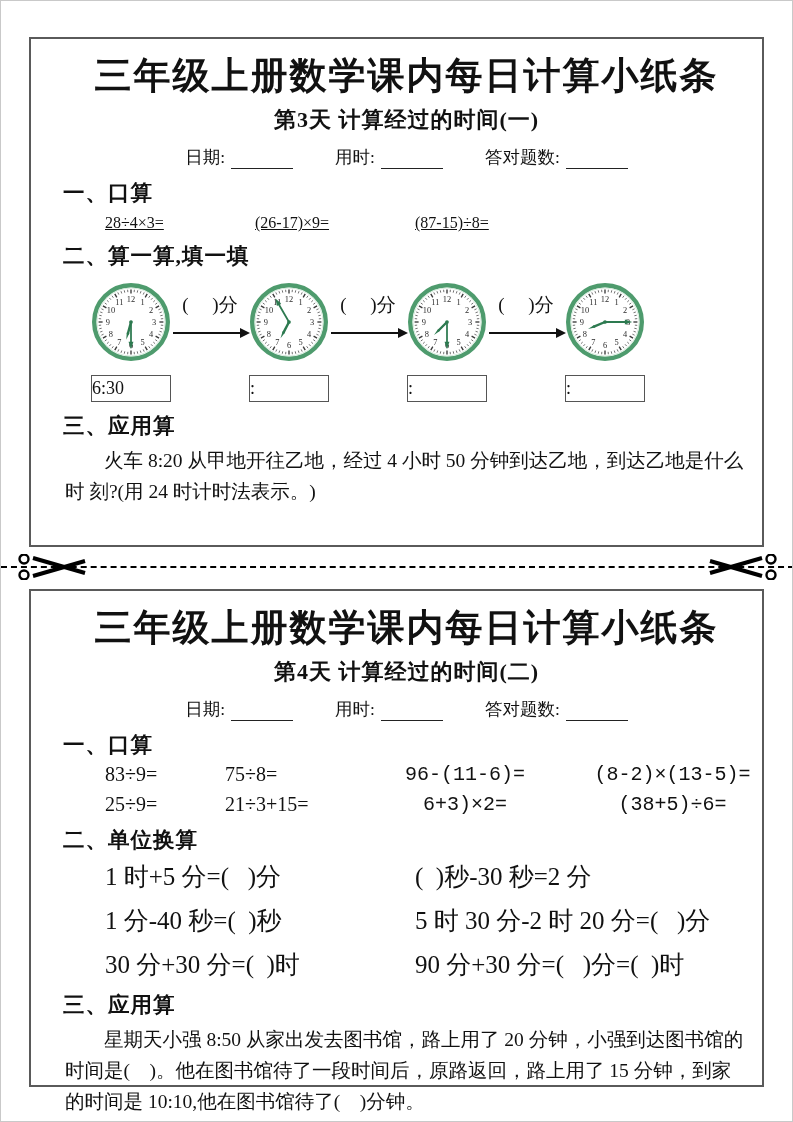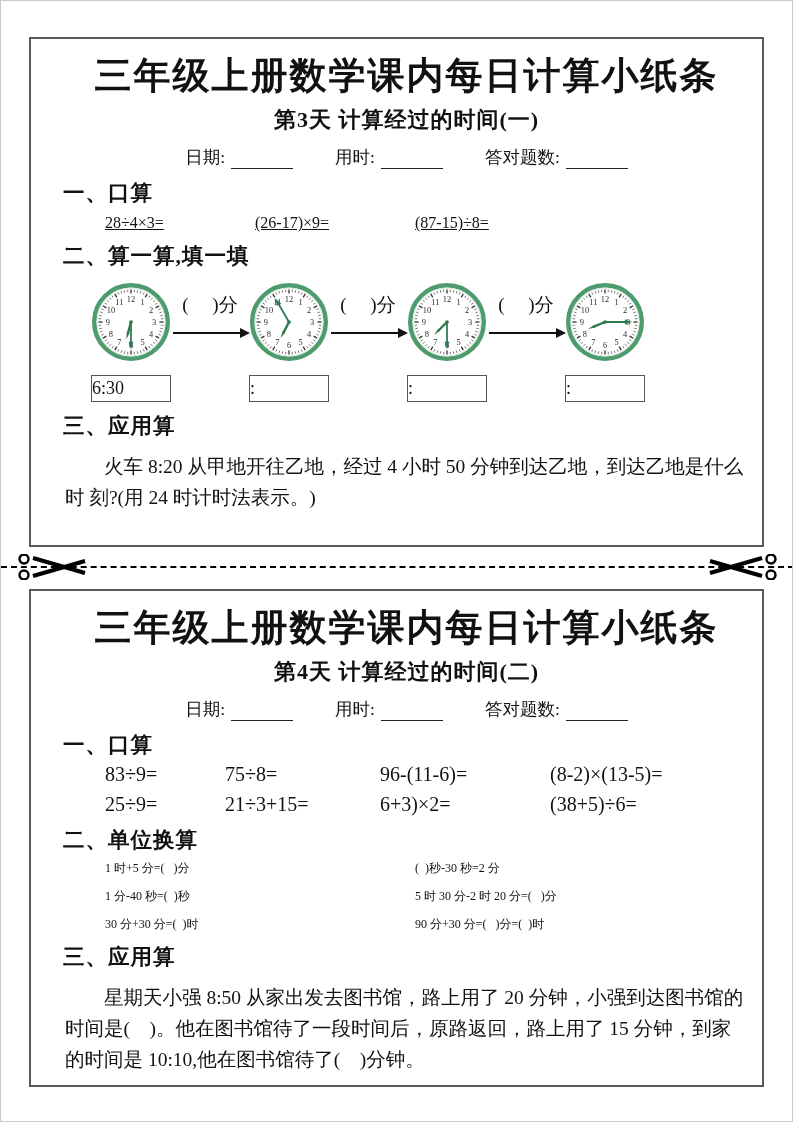--- a/index.html
+++ b/index.html
@@ -30,24 +30,24 @@
     margin-top:9px; width:80px; height:27px; border:1.5px solid #555;
     display:flex; align-items:center; justify-content:flex-start; font-size:18px;
   }
   .arrow-col { display:flex; flex-direction:column; align-items:center; margin-top:10px; width:78px; }
   .gap-label { font-size:19px; white-space:nowrap; }
   .arrow { width:74px; height:2px; background:#111; position:relative; margin-top:14px; }
   .arrow::after {
     content:''; position:absolute; right:-3px; top:-4.5px;
     border-left:10px solid #111; border-top:5px solid transparent; border-bottom:5px solid transparent;
   }
-  .word-para { margin:12px 14px 0 14px; font-size:19.5px; line-height:1.58; text-indent:2em; }
+  .word-para { margin:6px 14px 0 14px; font-size:19.5px; line-height:1.58; text-indent:2em; }
   .oral-grid-b { display:grid; grid-template-columns:120px 155px 170px 245px; padding-left:54px; margin-top:4px; font-size:20px; row-gap:7px; }
-  .oral-grid-b .c3, .oral-grid-b .c4 { text-align:left; }
-  .unit-grid { display:grid; grid-template-columns:310px 1fr; padding-left:54px; margin-top:6px; font-size:12px; row-gap:11px; }
+  .oral-grid-b .c3, .oral-grid-b .c4 { text-align:center;font-family:Liberation Mono, monospace; }
+  .unit-grid { display:grid; grid-template-columns:310px 1fr; padding-left:54px; margin-top:6px; font-size:25px; row-gap:11px; }
   .cut-line { position:absolute; top:553px; left:0; width:793px; height:26px; }
   .cut-dashes { position:absolute; top:12px; left:0; width:100%; border-top:2px dashed #000; }
   .scissors { position:absolute; top:0; }
   .scissors.left { left:16px; }
   .scissors.right { right:16px; transform:scaleX(-1); }
 </style>
 </head>
 <body>
 
 <div class="page">

